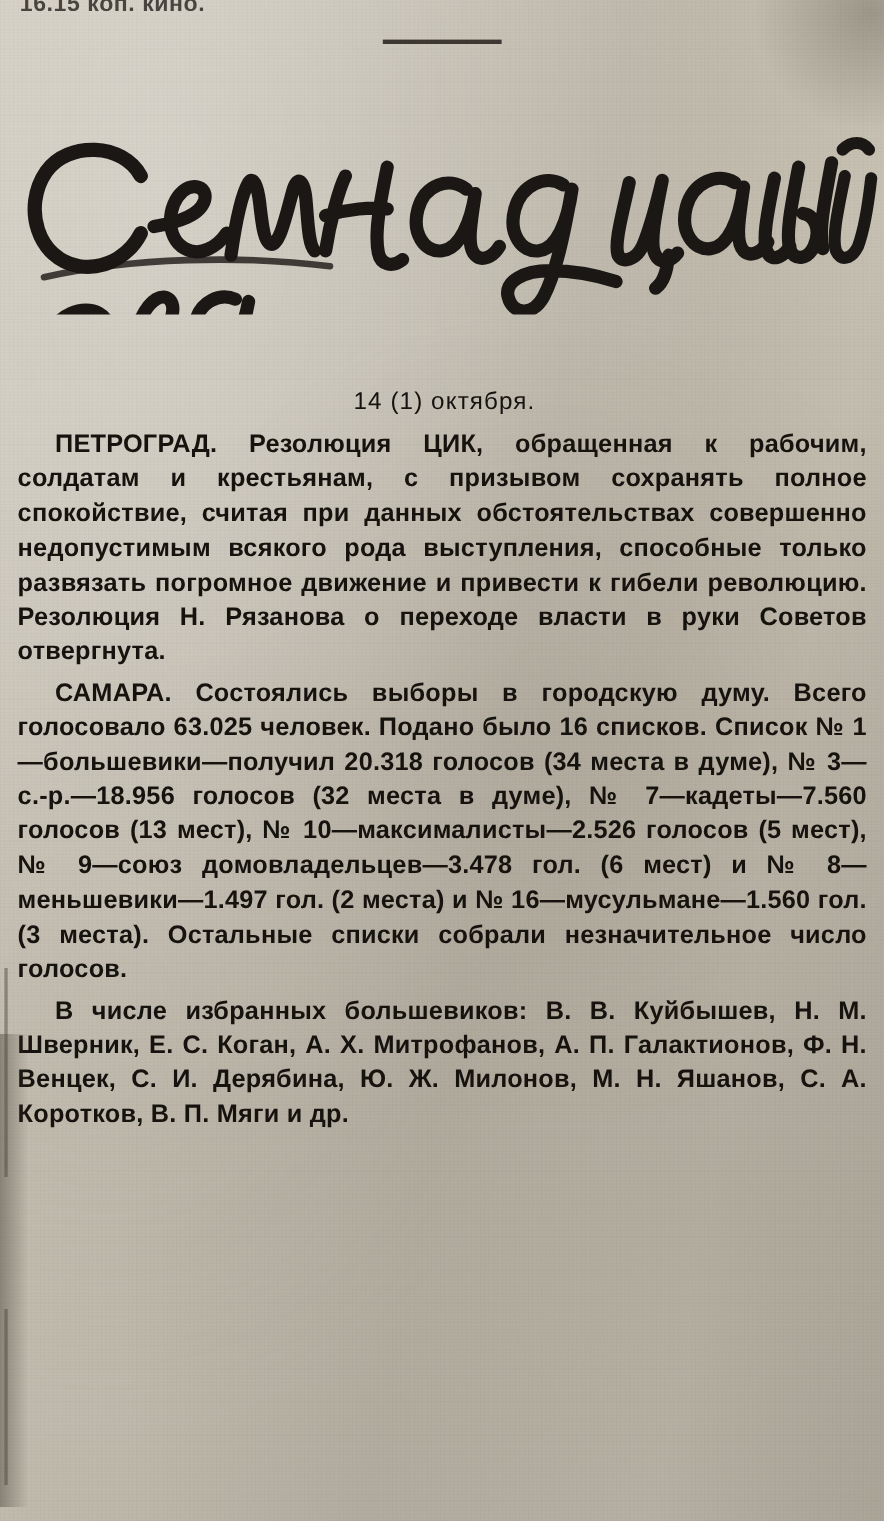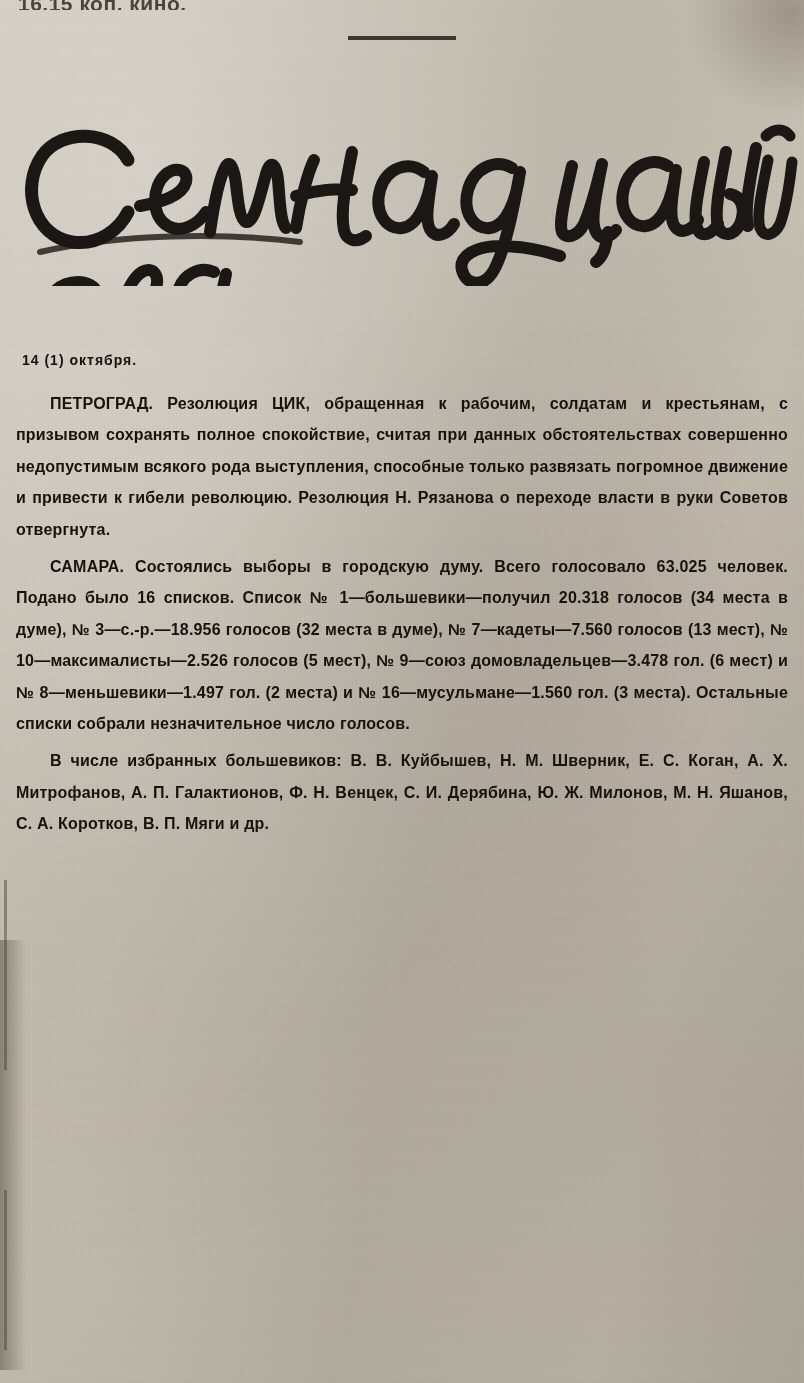--- a/index.html
+++ b/index.html
@@ -96,35 +96,35 @@
     font-weight: bold;
     letter-spacing: 2.2px;
     text-align: center;
     color: #15120f;
   }
   .subhead {
     position: absolute;
     top: 352px;
     left: 22px;
     width: 764px;
-    text-align: left;
-    font-size: 14px;
-    font-weight: bold;
+    text-align: center;
+    font-size: 22px;
+    font-weight: normal;
     letter-spacing: 1px;
     color: #15120f;
   }
 
   .body-col {
     position: absolute;
     top: 388px;
     left: 16px;
     width: 772px;
   }
   .para {
-    font-size: 16px;
+    font-size: 23px;
     font-weight: bold;
     line-height: 31.4px;
     text-align: justify;
     text-justify: inter-word;
     letter-spacing: .2px;
     color: #16130f;
     margin: 0 0 6px 0;
     text-indent: 34px;
   }
   .para.last { margin-bottom: 0; }

